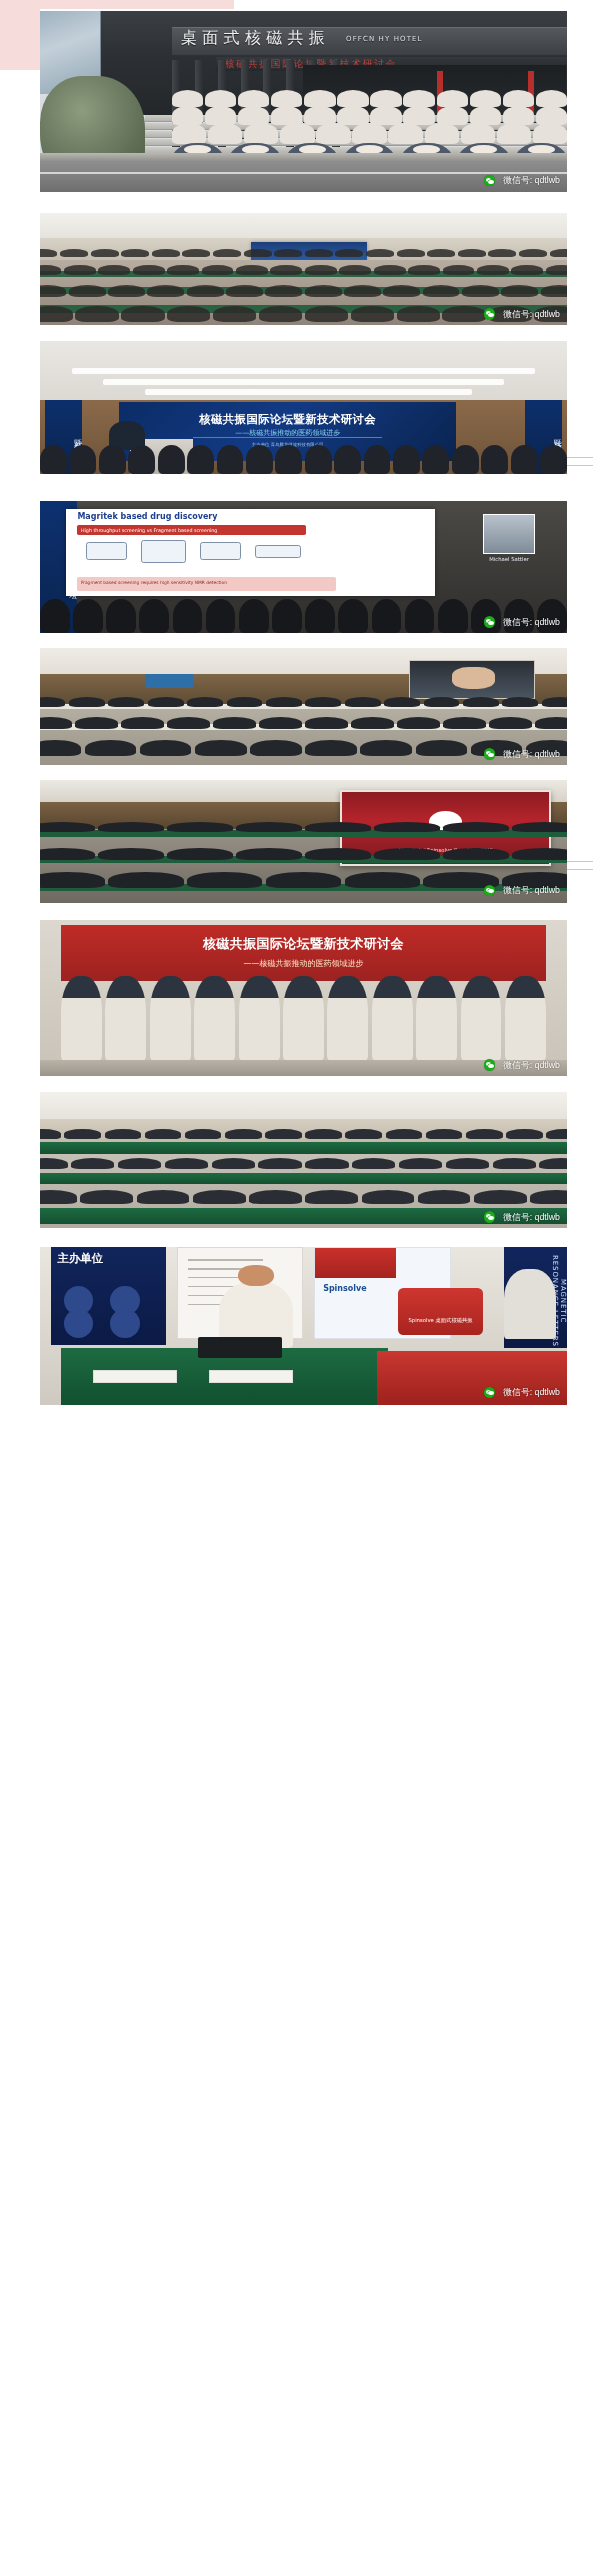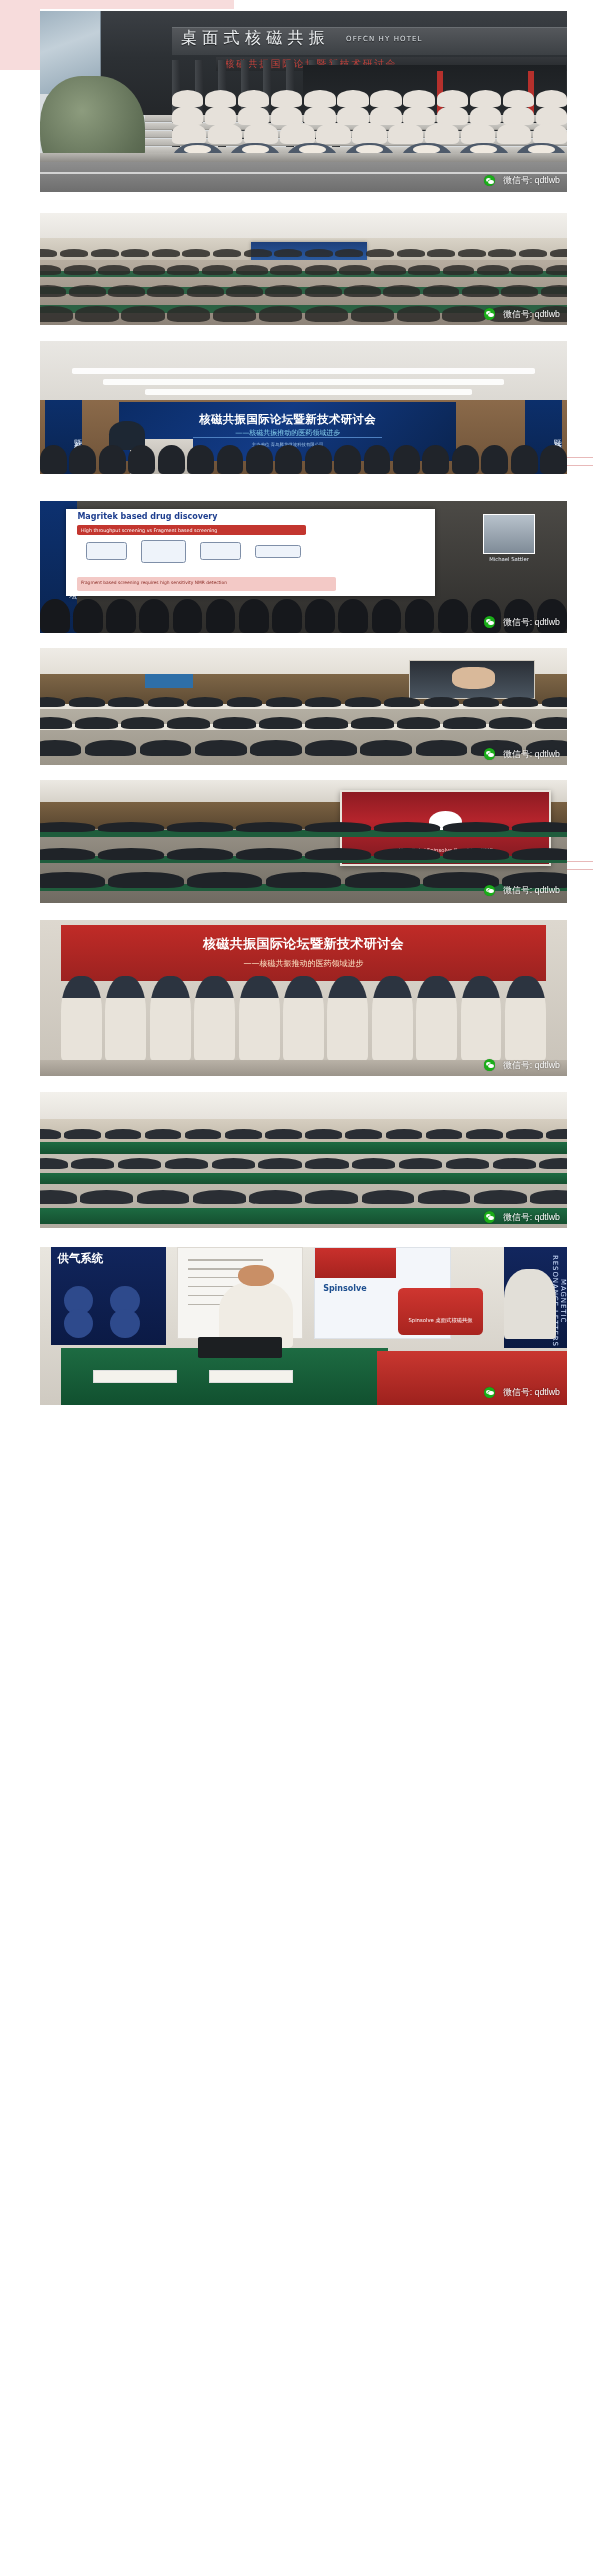--- a/index.html
+++ b/index.html
@@ -908,21 +908,21 @@
     <div class="wm" style="right:7px;bottom:5.3px;">
       <span class="bubble"></span>
       <span>微信号: qdtlwb</span>
     </div>
   </div>
 
   <div class="photo" id="p9">
     <div class="scene">
       <div class="base"></div>
       <div class="bannerL">
-        <div class="bt">供气系统</div>
+        <div class="bt">主办单位</div>
         <div class="chips">
           <i style="left:4%;top:0"></i>
             <i style="left:52%;top:0"></i>
           <i style="left:4%;top:52%"></i>
             <i style="left:52%;top:52%"></i>
         </div>
       </div>
       <div class="posterC">
         <i style="top:12%"></i>
           <i style="top:22%"></i>

